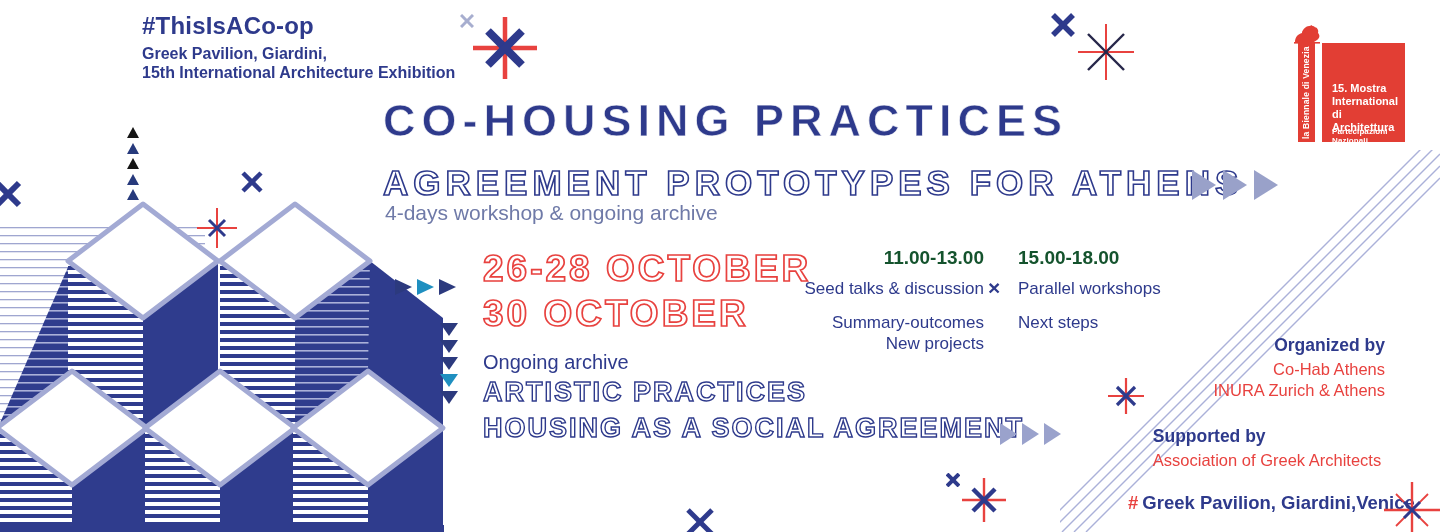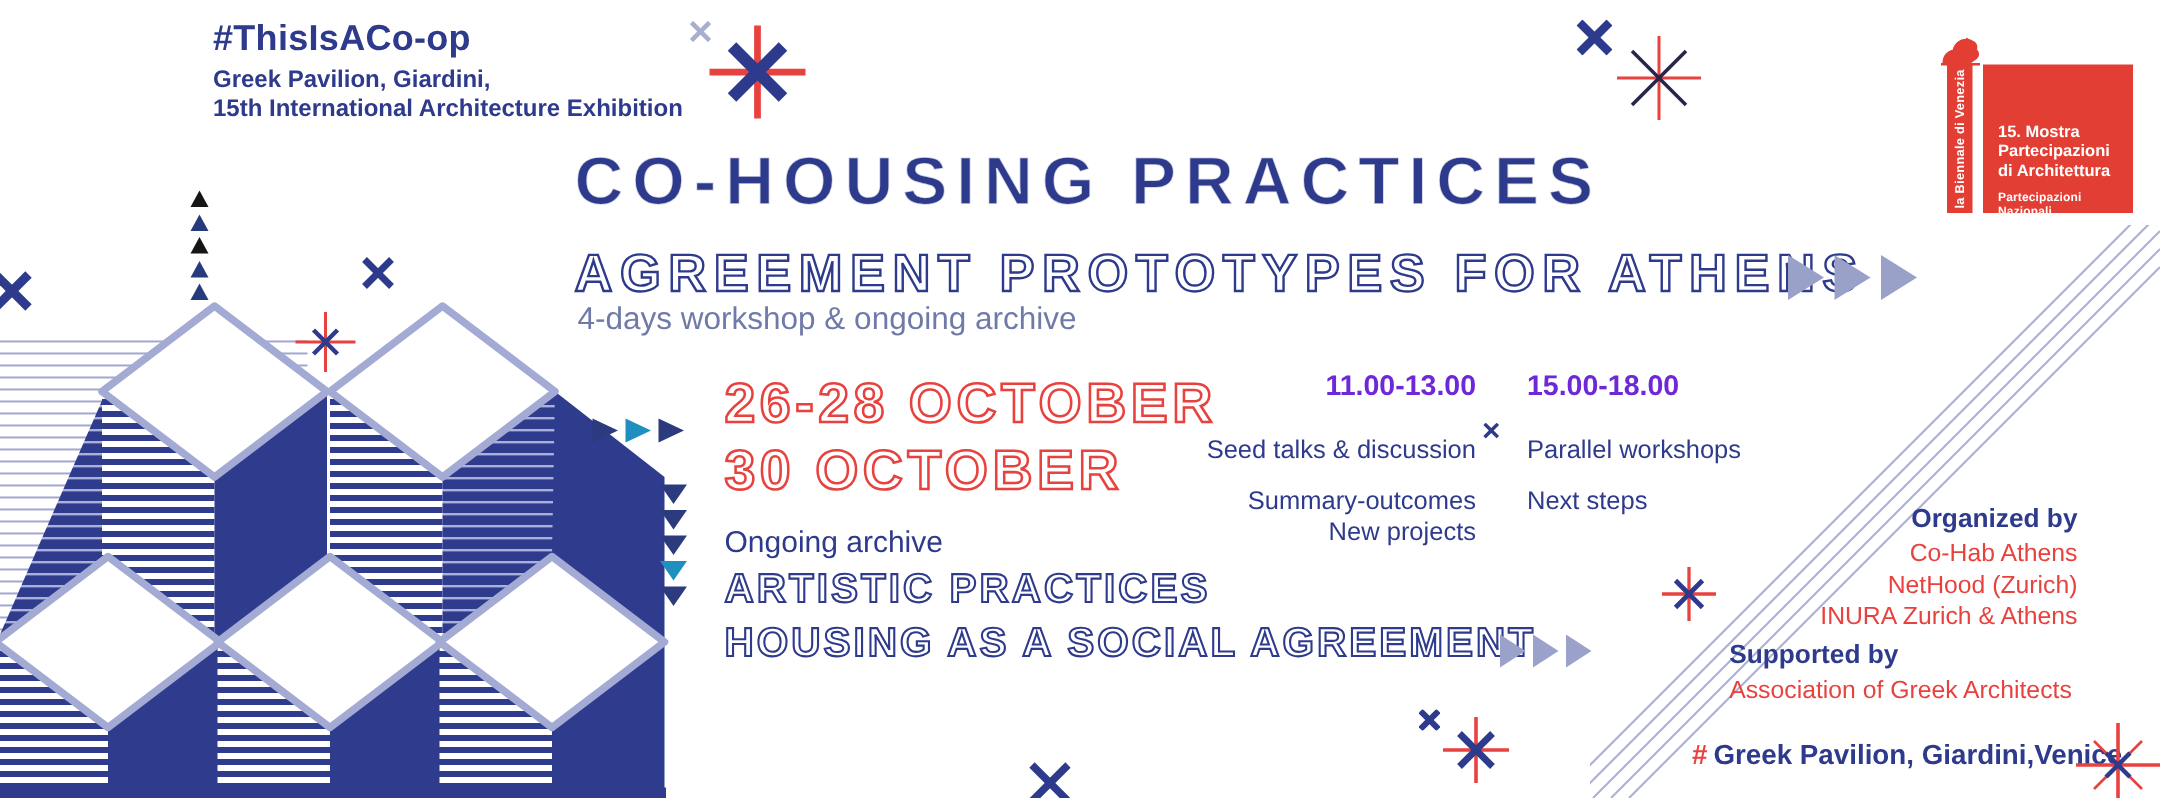--- a/index.html
+++ b/index.html
@@ -19,21 +19,21 @@
   .tagline{left:385px;top:201px;font-size:21px;color:#6f7aa8;}
 
   .date1{left:483px;top:248px;text-align:right;}
   .date2{left:483px;top:293px;}
   .date{font-size:37px;font-weight:800;letter-spacing:3px;color:#fff;
         -webkit-text-stroke:1.7px #e8423f;white-space:nowrap;}
 
   .sched-col{top:247px;font-size:17px;color:#2e3a8c;}
   .sched-left{right:456px;text-align:right;}
   .sched-right{left:1018px;text-align:left;}
-  .time{font-size:19px;font-weight:700;color:#6d28d9;margin-bottom:21px;}
+  .time{font-size:19px;font-weight:700;color:#14532d;margin-bottom:10px;}
   .act{margin-bottom:13px;}
   .fup{line-height:21px;}
   .sched-x{left:988px;top:276px;font-size:21px;font-weight:700;color:#2e3a8c;}
 
   .archive-label{left:483px;top:351px;font-size:20px;color:#2e3a8c;}
   .archive-1{left:483px;top:377px;}
   .archive-2{left:483px;top:413px;white-space:pre;}
   .outline-head{font-size:27px;font-weight:800;letter-spacing:2px;color:#fff;
                 -webkit-text-stroke:1.4px #2e3a8c;white-space:nowrap;}
 
@@ -43,21 +43,21 @@
   .cred-names{font-size:16.5px;line-height:21px;color:#e8423f;}
   .location{left:1128px;top:492px;font-size:18.5px;font-weight:700;color:#2e3a8c;white-space:nowrap;}
   .location .hash{color:#e8423f;margin-right:4px;}
 
   
   .logo{left:1288px;top:20px;width:140px;height:130px;}
   .logo .bar{position:absolute;left:10px;top:23px;width:17px;height:99px;background:#e23e34;}
   .logo .bar span{position:absolute;left:0;top:0;width:17px;height:99px;
       writing-mode:vertical-rl;transform:rotate(180deg);color:#fff;font-size:8.5px;
       font-weight:700;text-align:center;line-height:17px;letter-spacing:.2px;}
-  .logo .square{position:absolute;left:34px;top:23px;width:100px;height:99px;background:#e23e34;
+  .logo .square{position:absolute;left:34px;top:23px;width:83px;height:99px;background:#e23e34;
       color:#fff;font-weight:700;}
   .logo .square .big{position:absolute;left:10px;top:39px;font-size:11px;line-height:13px;}
   .logo .square .small{position:absolute;left:10px;top:84px;font-size:8px;letter-spacing:.1px;}
   .logo .lion{position:absolute;left:4px;top:0px;}
 
   
   .tri{width:0;height:0;display:block;}
   .tri-r{border-top:8px solid transparent;border-bottom:8px solid transparent;}
   .arrows-sub{left:1192px;top:170px;display:flex;gap:7px;}
   .arrows-sub .tri{border-top:15px solid transparent;border-bottom:15px solid transparent;
@@ -180,21 +180,20 @@
   <div class="abs arrows-agree">
     <span class="tri"></span>
       <span class="tri"></span>
       <span class="tri"></span>
   </div>
 
   <div class="abs organized">
     <div class="cred-head">Organized by</div>
     <div class="cred-names">
       <div>Co-Hab Athens</div>
-      <div>NetHood (Zurich)</div>
       <div>INURA Zurich &amp; Athens</div>
     </div>
   </div>
   <div class="abs supported">
     <div class="cred-head">Supported by</div>
     <div class="cred-names">
       <div>Association of Greek Architects</div>
     </div>
   </div>
   <div class="abs location">
@@ -206,21 +205,21 @@
       <path d="M3 22c0-5 3-8 7-9 1-4 5-6 8-5l1-3 3 2c3 0 5 3 4 6 2 2 2 5-1 7l-3 2H6z" fill="#e23e34"></path>
       <path d="M10 13c1-6 8-9 13-6l-2 3c-4-1-8 0-9 4z" fill="#e23e34"></path>
       <path d="M2 22h26v1.6H2z" fill="#e23e34"></path>
     </svg>
     <div class="bar">
       <span>la Biennale di Venezia</span>
     </div>
     <div class="square">
       <div class="big">
         <div>15. Mostra</div>
-        <div>Partecipazioni</div>
+        <div>International</div>
         <div>di Architettura</div>
       </div>
       <div class="small">Partecipazioni Nazionali</div>
     </div>
   </div>
 
   <svg class="abs" style="left:-6px;top:180px;" width="28" height="28">
     <g stroke="#2e3a8c" stroke-width="6">
         <line x1="3" y1="3" x2="25" y2="25"></line>
         <line x1="25" y1="3" x2="3" y2="25"></line>

